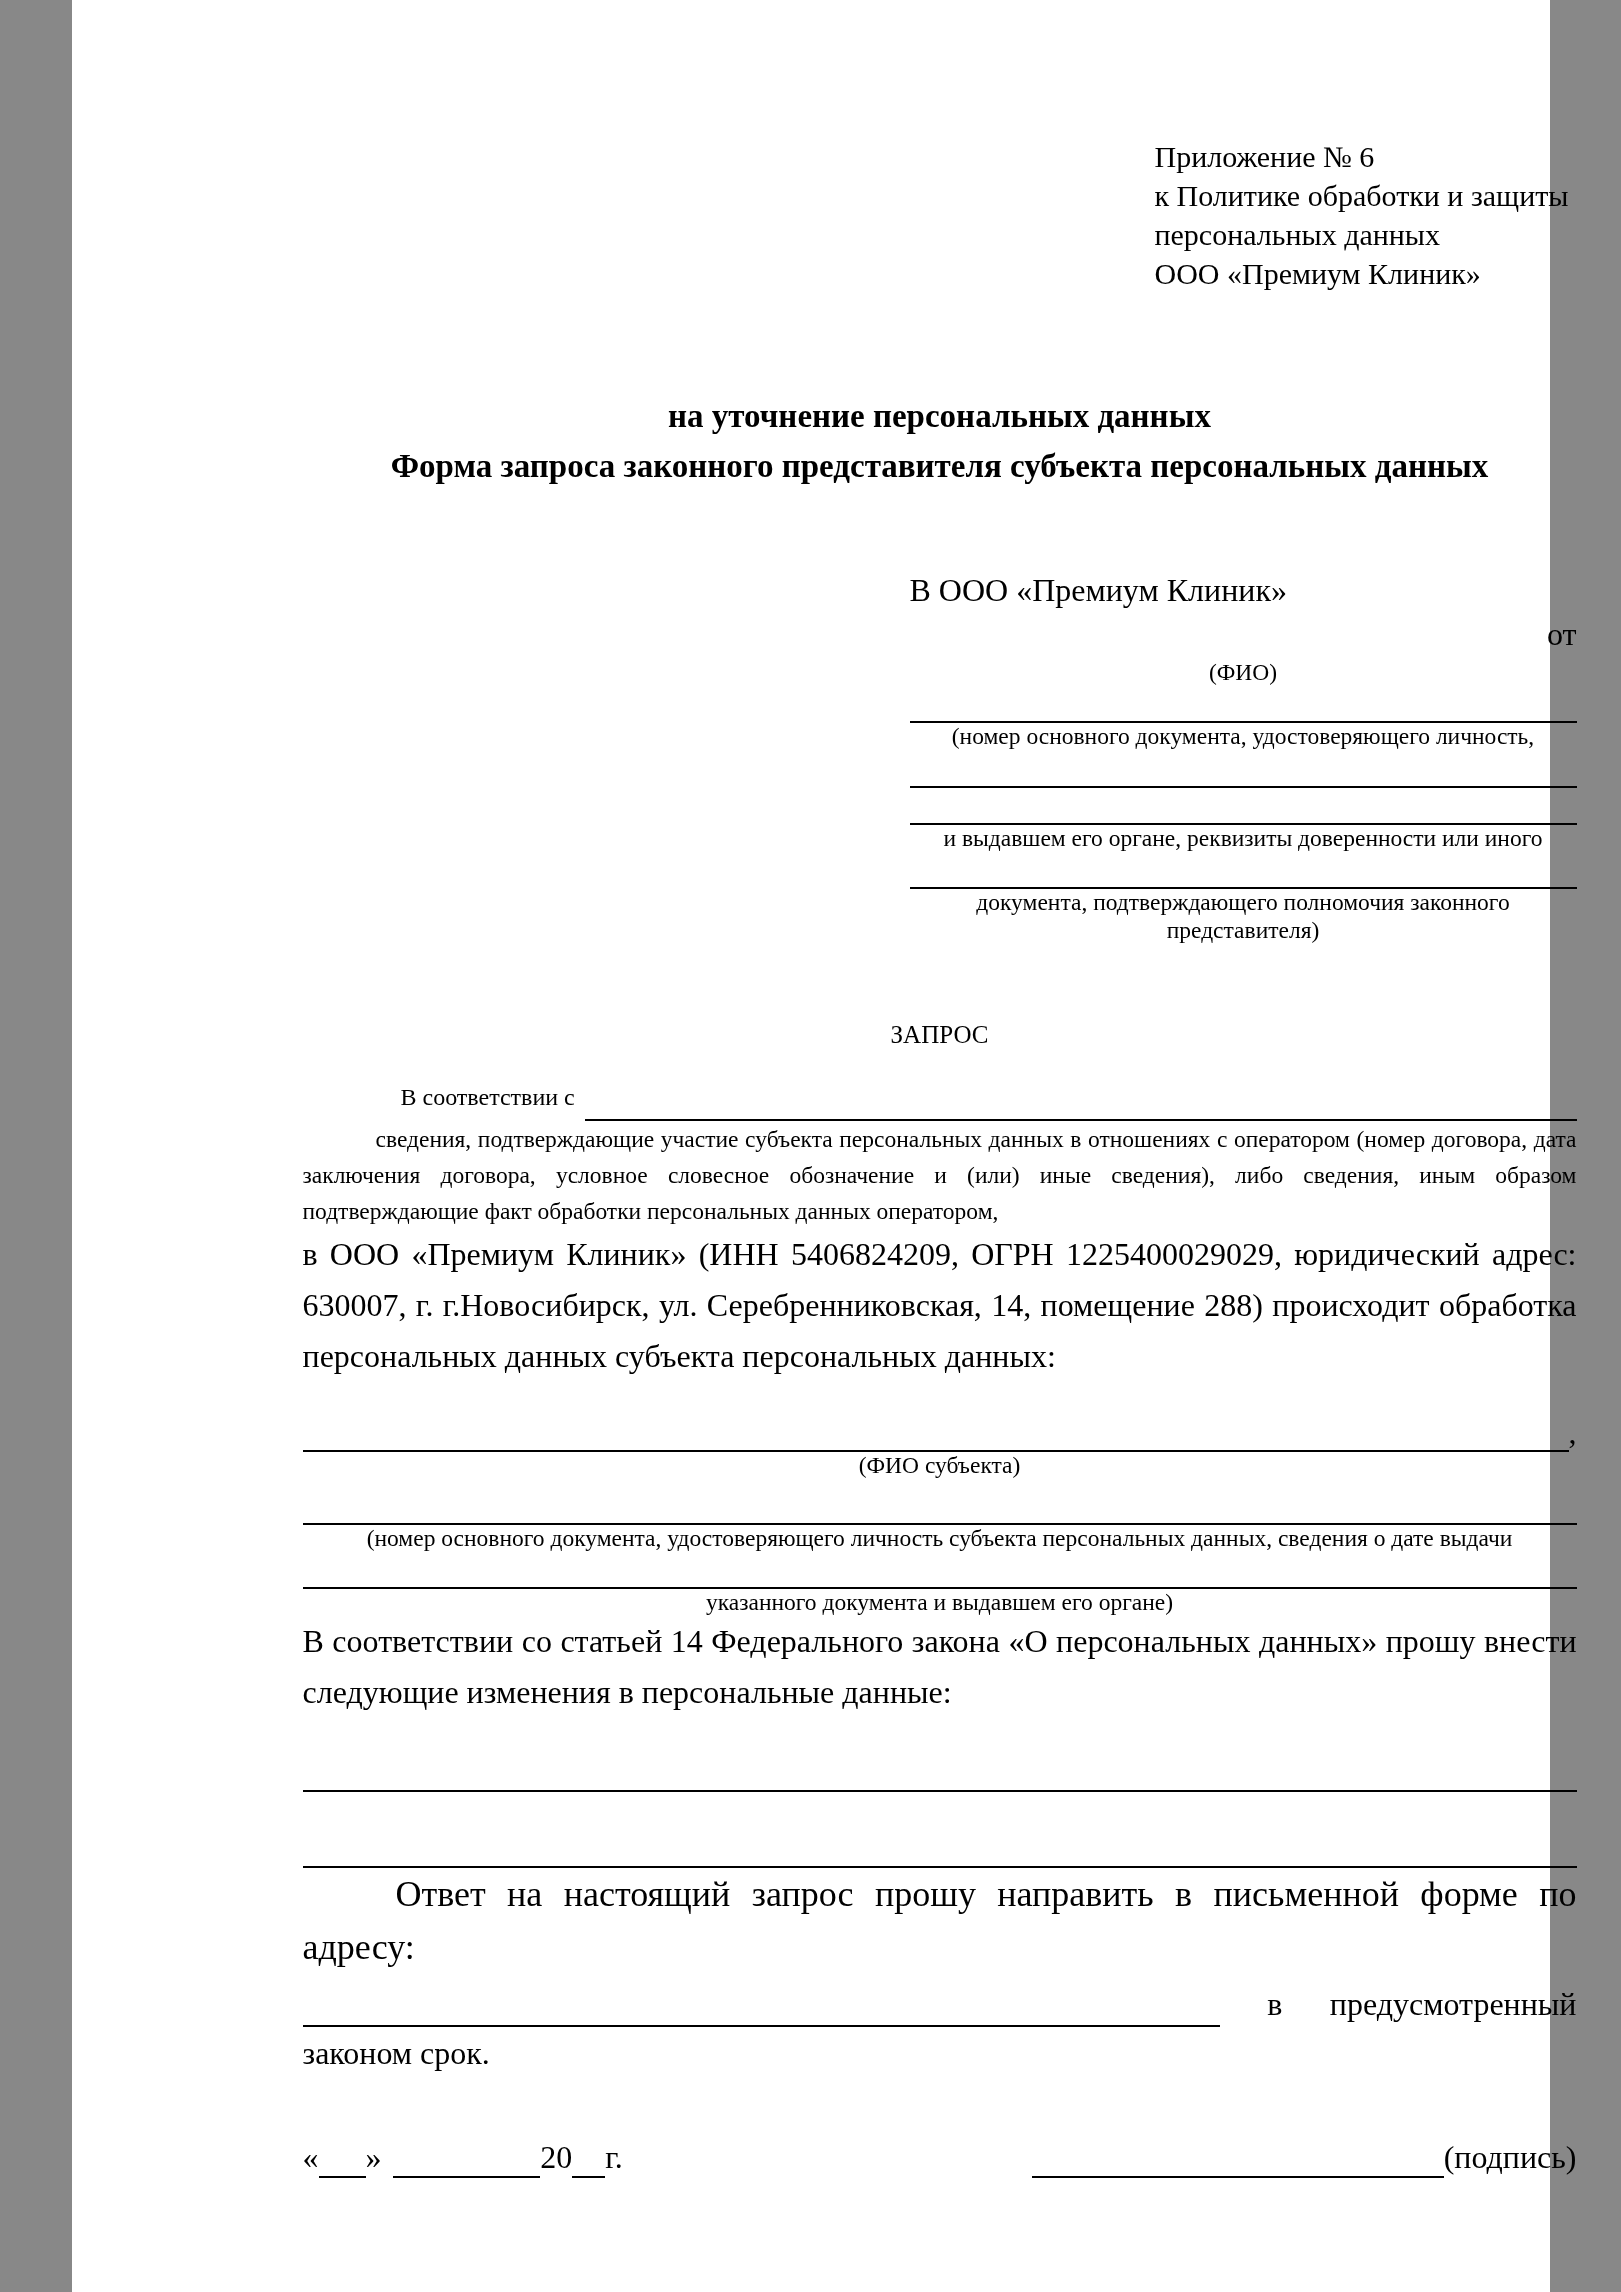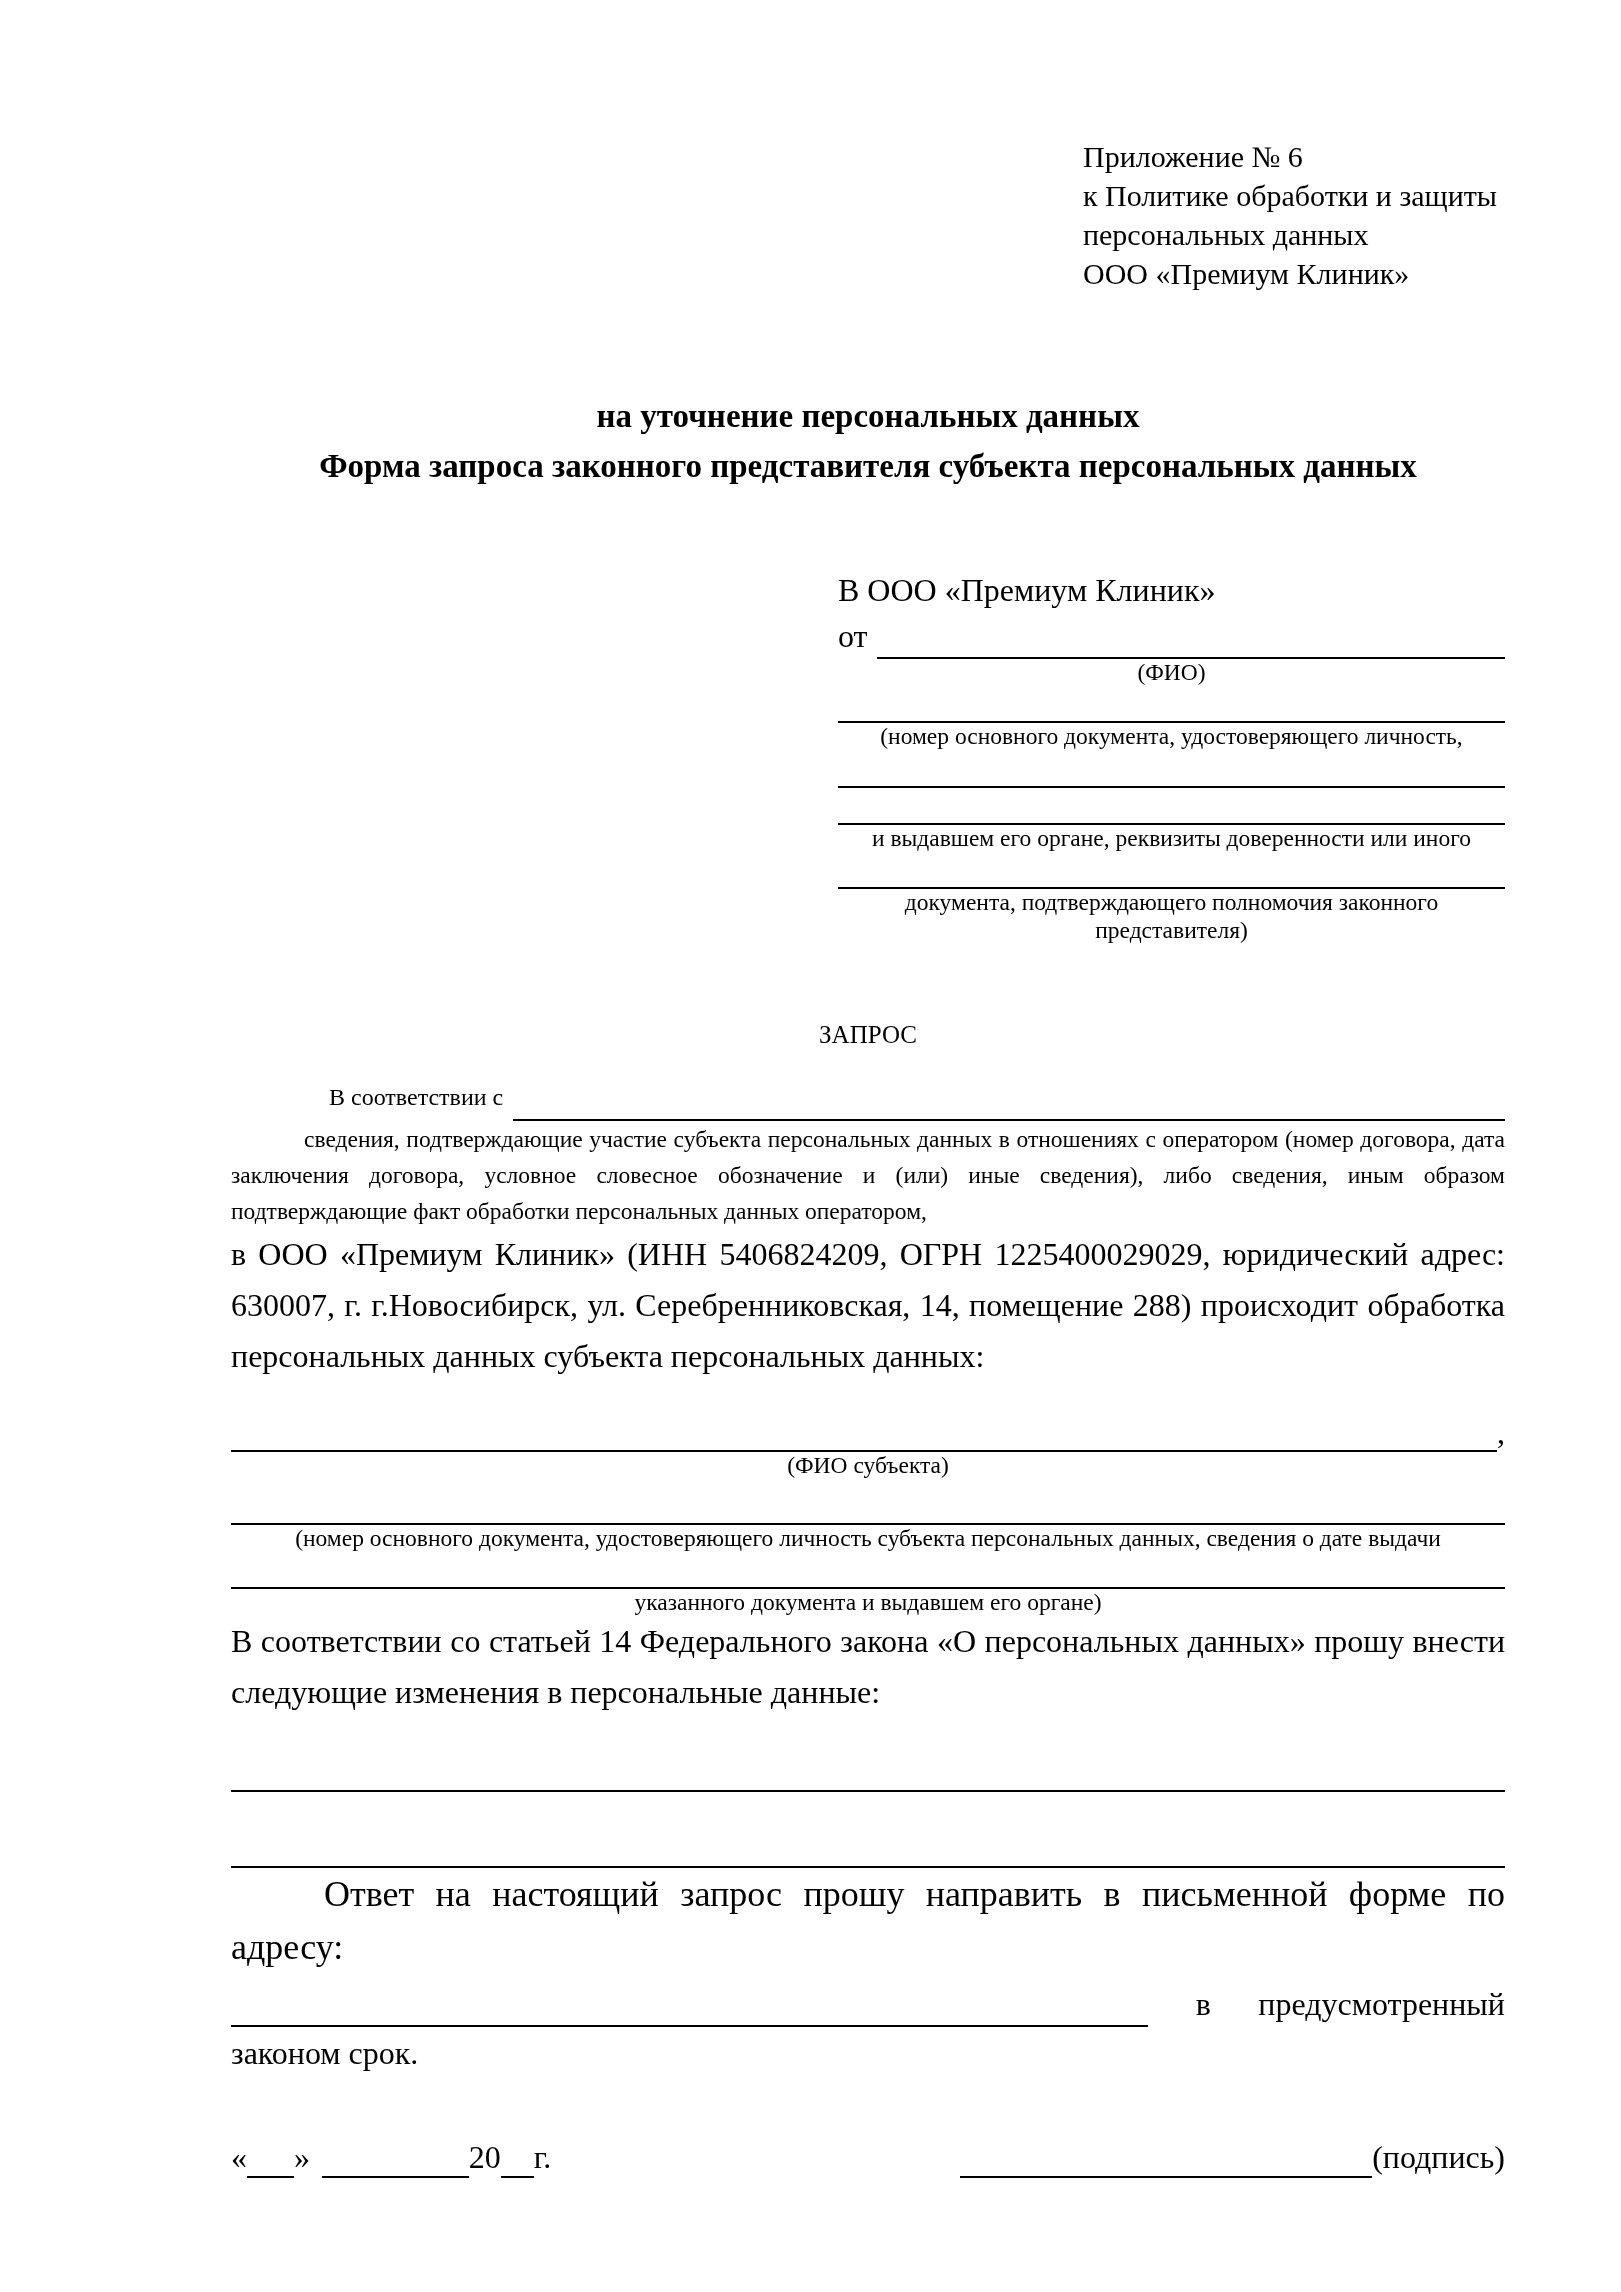--- a/index.html
+++ b/index.html
@@ -1,18 +1,18 @@
 <!DOCTYPE html>
 <html><head>
 <meta charset="utf-8">
 <style>
   html,body { margin:0; padding:0; background:#888; }
   .page {
     position:relative;
-    width:1621px; height:2293px;
+    width:1478px; height:2293px;
     margin:0 auto;
     background:#ffffff;
     color:#000;
     font-family:"Liberation Serif","DejaVu Serif",serif;
   }
   .content {
     position:absolute; left:231px; top:0;
     width:1274px;
     padding-top:137px;
   }
@@ -22,21 +22,21 @@
   .appendix .apx-inner { margin-left:245px; }
   .apx-line { font-size:30px; line-height:39px; white-space:nowrap; }
 
   
   .doc-title { margin-top:98px; text-align:center; font-weight:bold; }
   .doc-title div { font-size:33px; line-height:50px; }
 
   
   .addr { margin-left:607px; margin-top:78px; font-size:32px; }
   .addr-to { line-height:43px; white-space:nowrap; }
-  .addr-from { display:flex; align-items:flex-end; height:47px; }
+  .addr-from { display:flex; align-items:flex-end; height:47px;flex-direction:column; }
   .addr-from .lbl { line-height:45px; }
   .blank { border-bottom:2.9px solid #000; }
   .addr-from .blank { flex:1; margin-left:9.8px; height:39px; }
   .cap { font-size:23.5px; line-height:27.4px; text-align:center; }
   .uline { height:35px; border-bottom:2.9px solid #000; }
   .uline-lg { height:43px; border-bottom:2.9px solid #000; }
 
   
   .heading { margin-top:69px; text-align:center; font-size:25px; line-height:43px; }
 

